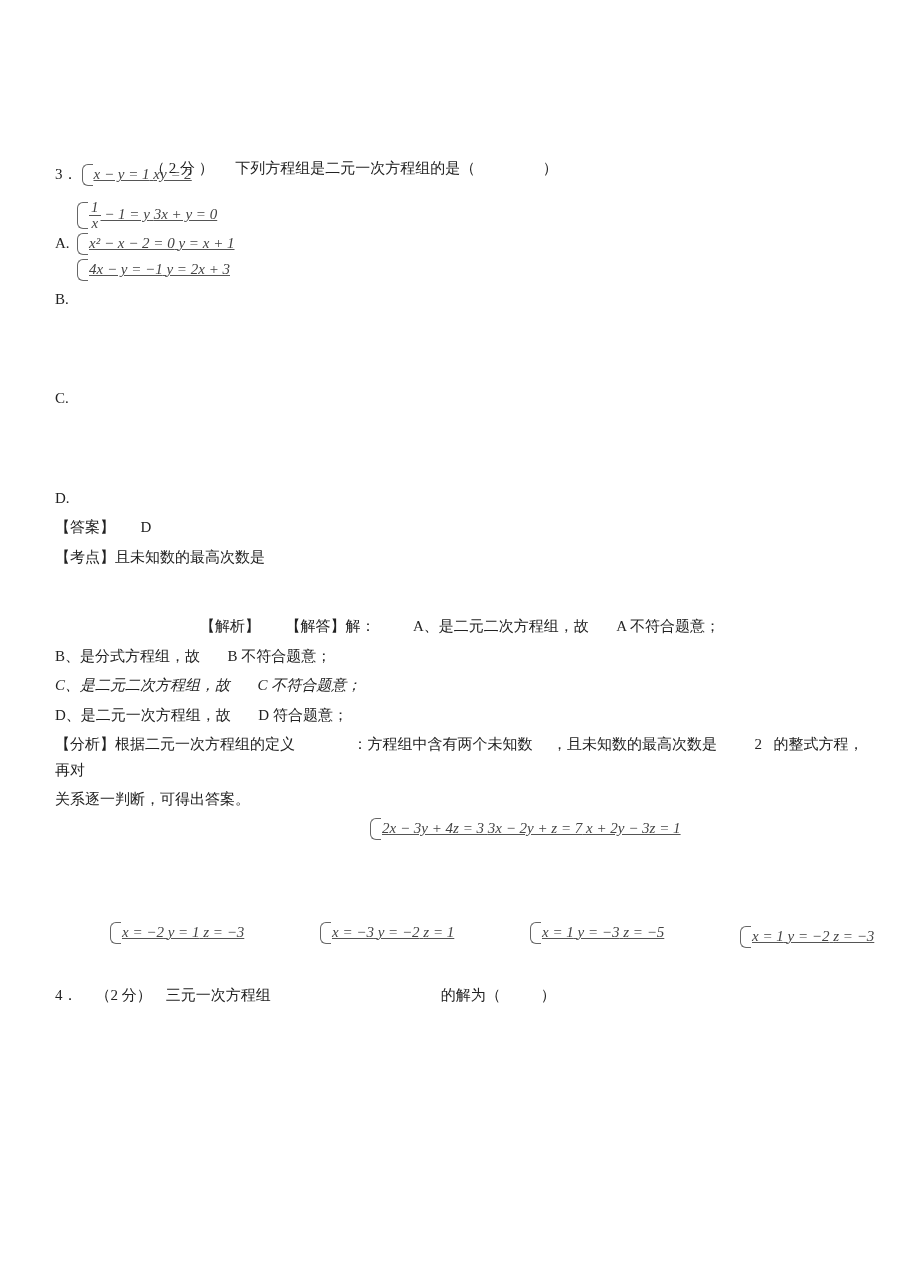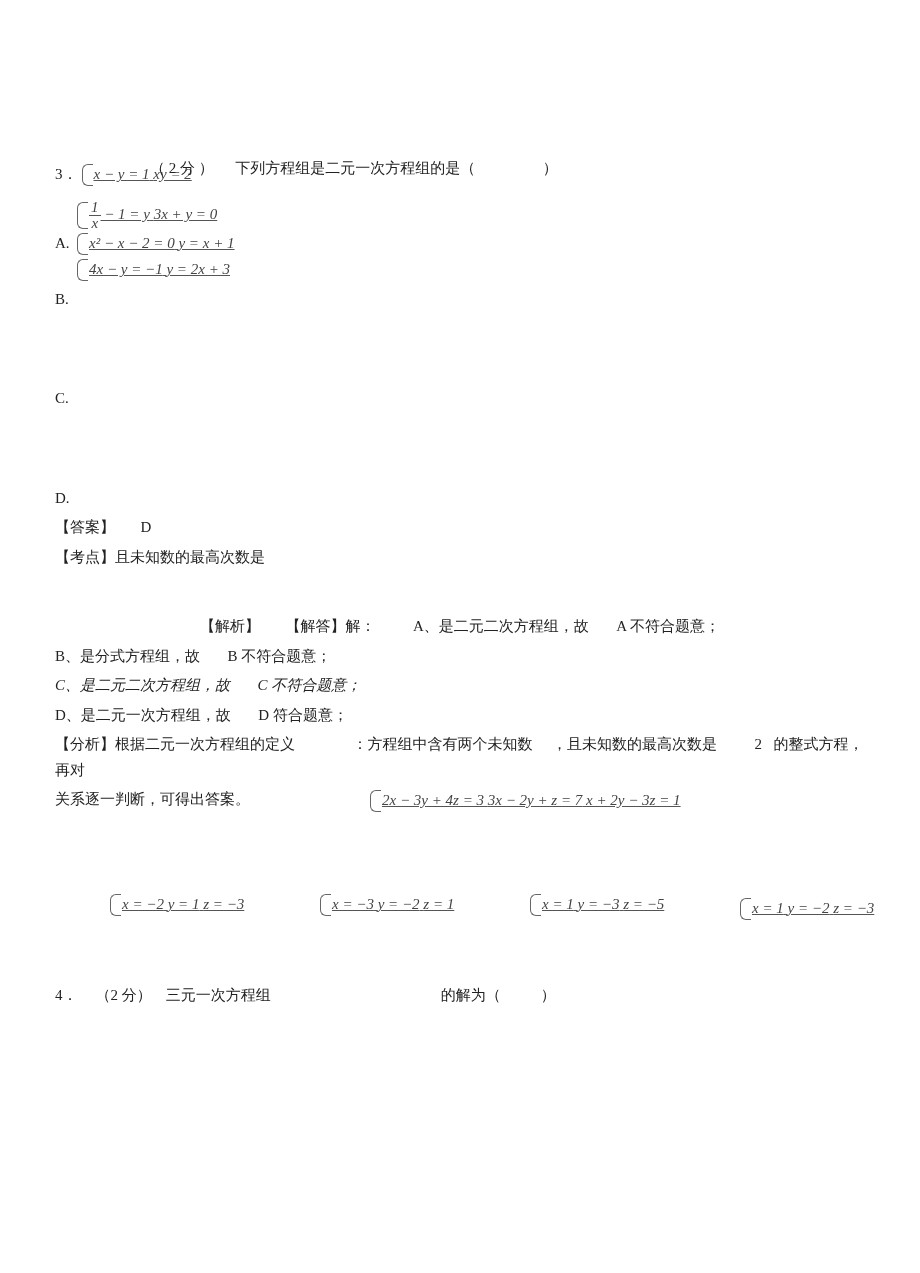--- a/index.html
+++ b/index.html
@@ -48,20 +48,21 @@
   .q3-line { display:flex; align-items:center; }
   .option-label { width: 22px; display:inline-block; }
   .spacer-md { height: 40px; }
   .spacer-lg { height: 70px; }
   .ans-line { margin-top: 4px; }
   .indent { display:inline-block; width: 18px;}
   .overlay {
     position: absolute;
     color: #555;
     font-family: "Times New Roman", serif;
+    margin-top: 28px;
   }
   .frac { display:inline-block; text-align:center; vertical-align:middle; line-height:1;}
   .frac .num { display:block; border-bottom:1px solid #555; padding:0 2px;}
   .frac .den { display:block; padding:0 2px;}
   .q4-row { display:flex; align-items:center; }
   .gap { display:inline-block; }
 </style>
 </head>
 <body>
 

